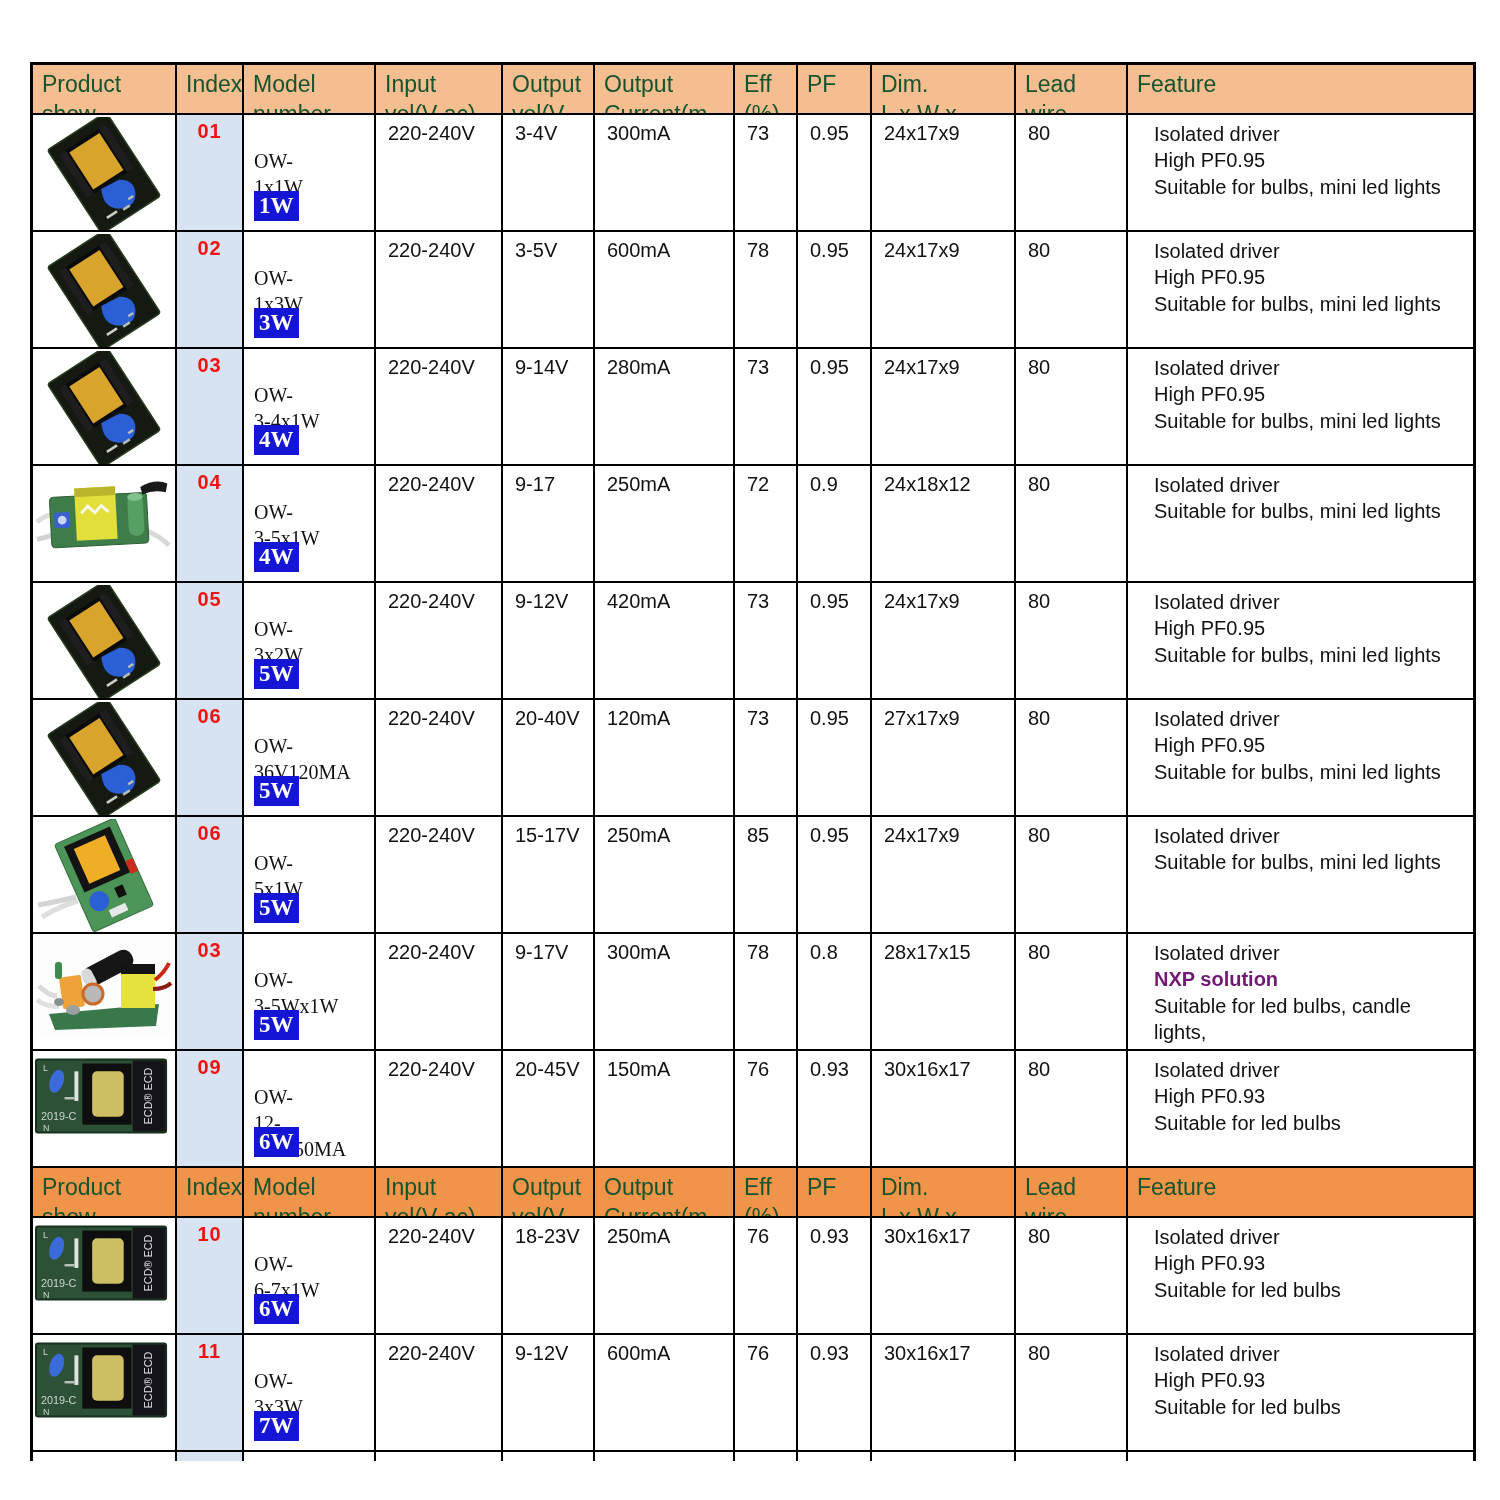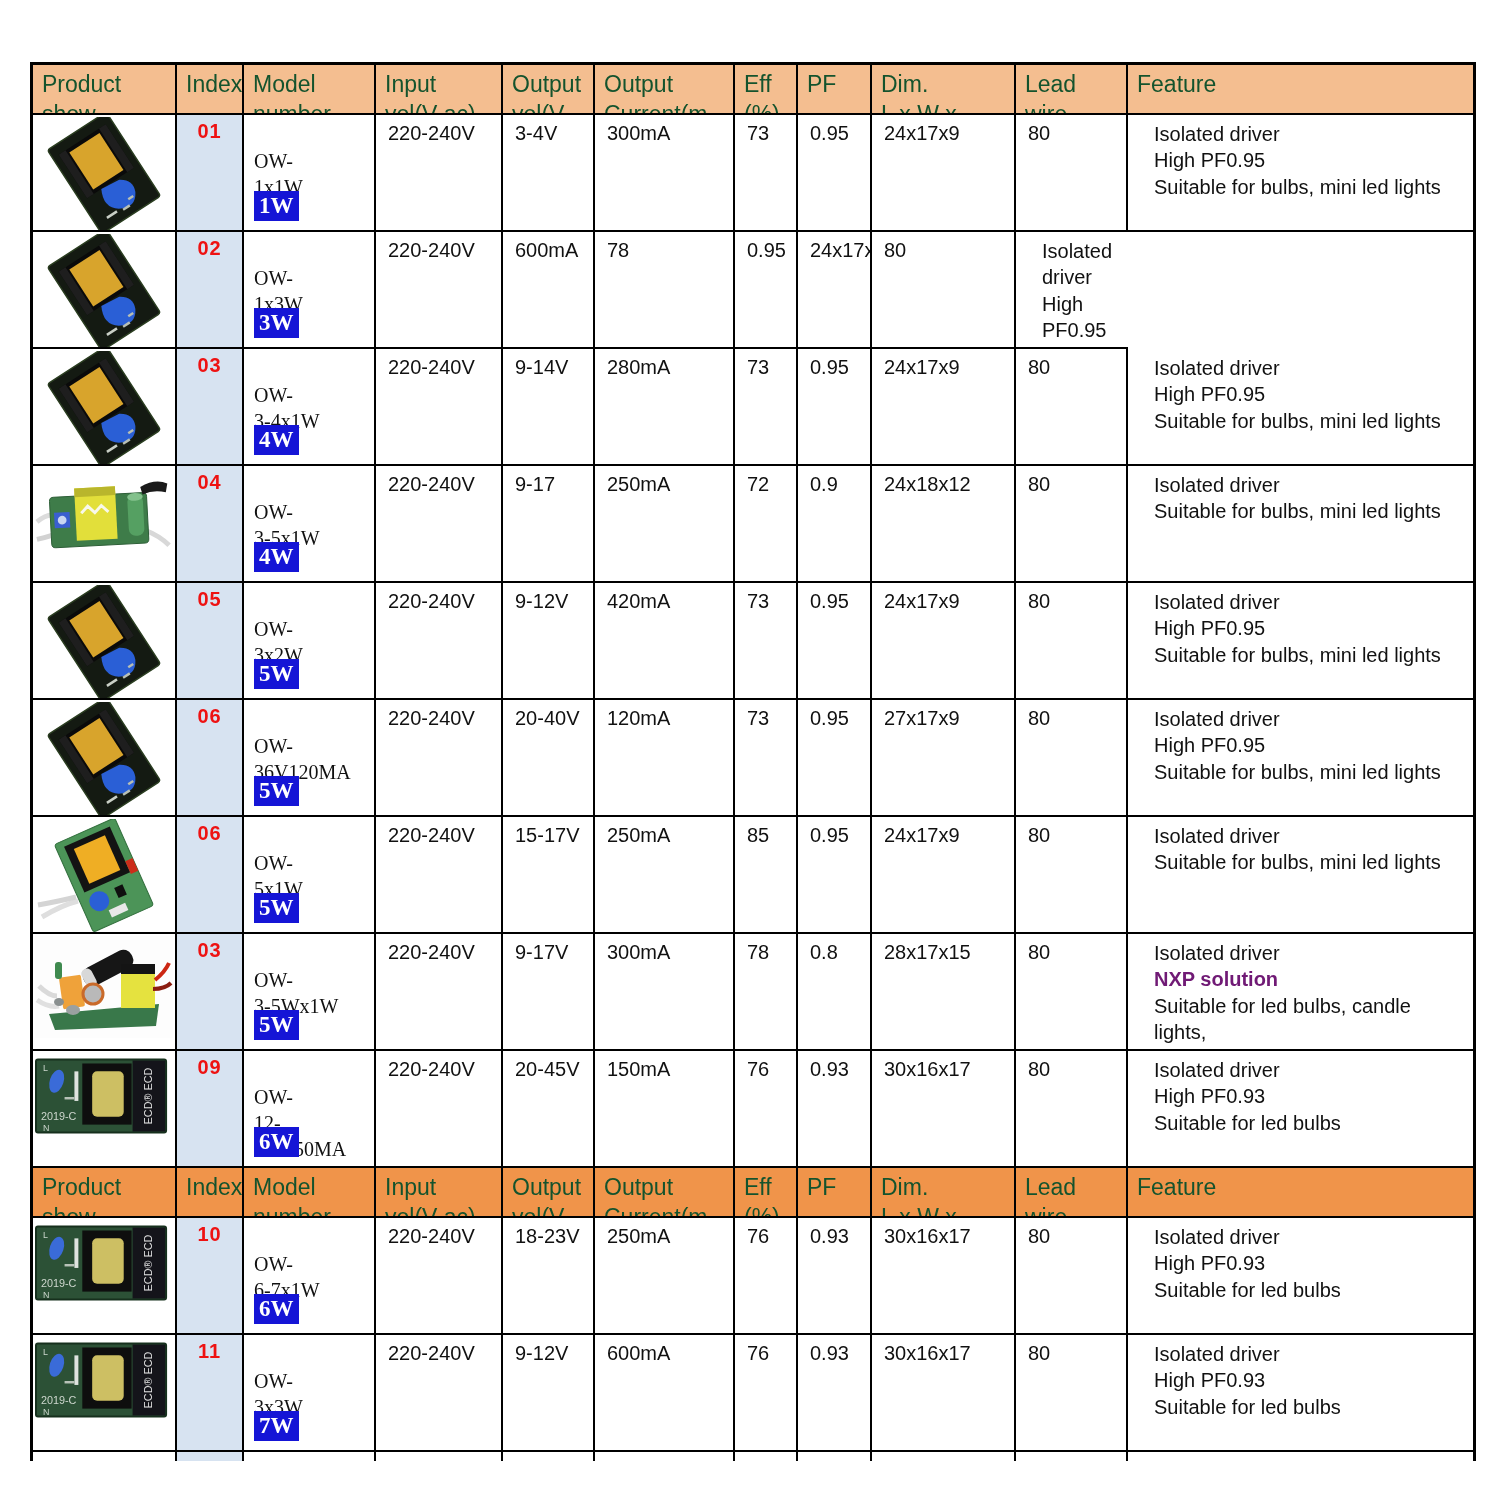--- a/index.html
+++ b/index.html
@@ -126,20 +126,21 @@
 </div>
     <div class="cell c-index">
       <span class="idx-num">02</span>
     </div>
     <div class="cell c-model">
       <span>OW-
 1x3W</span>
       <span class="watt-badge">3W</span>
     </div>
     <div class="cell c-text">220-240V</div>
+    <div class="cell c-text">3-5V</div>
     <div class="cell c-text">600mA</div>
     <div class="cell c-text">78</div>
     <div class="cell c-text">0.95</div>
     <div class="cell c-text">24x17x9</div>
     <div class="cell c-text">80</div>
     <div class="cell c-feature">
         <div>Isolated driver</div>
         <div>High PF0.95</div>
         <div>Suitable for bulbs, mini led lights</div>
       </div>

